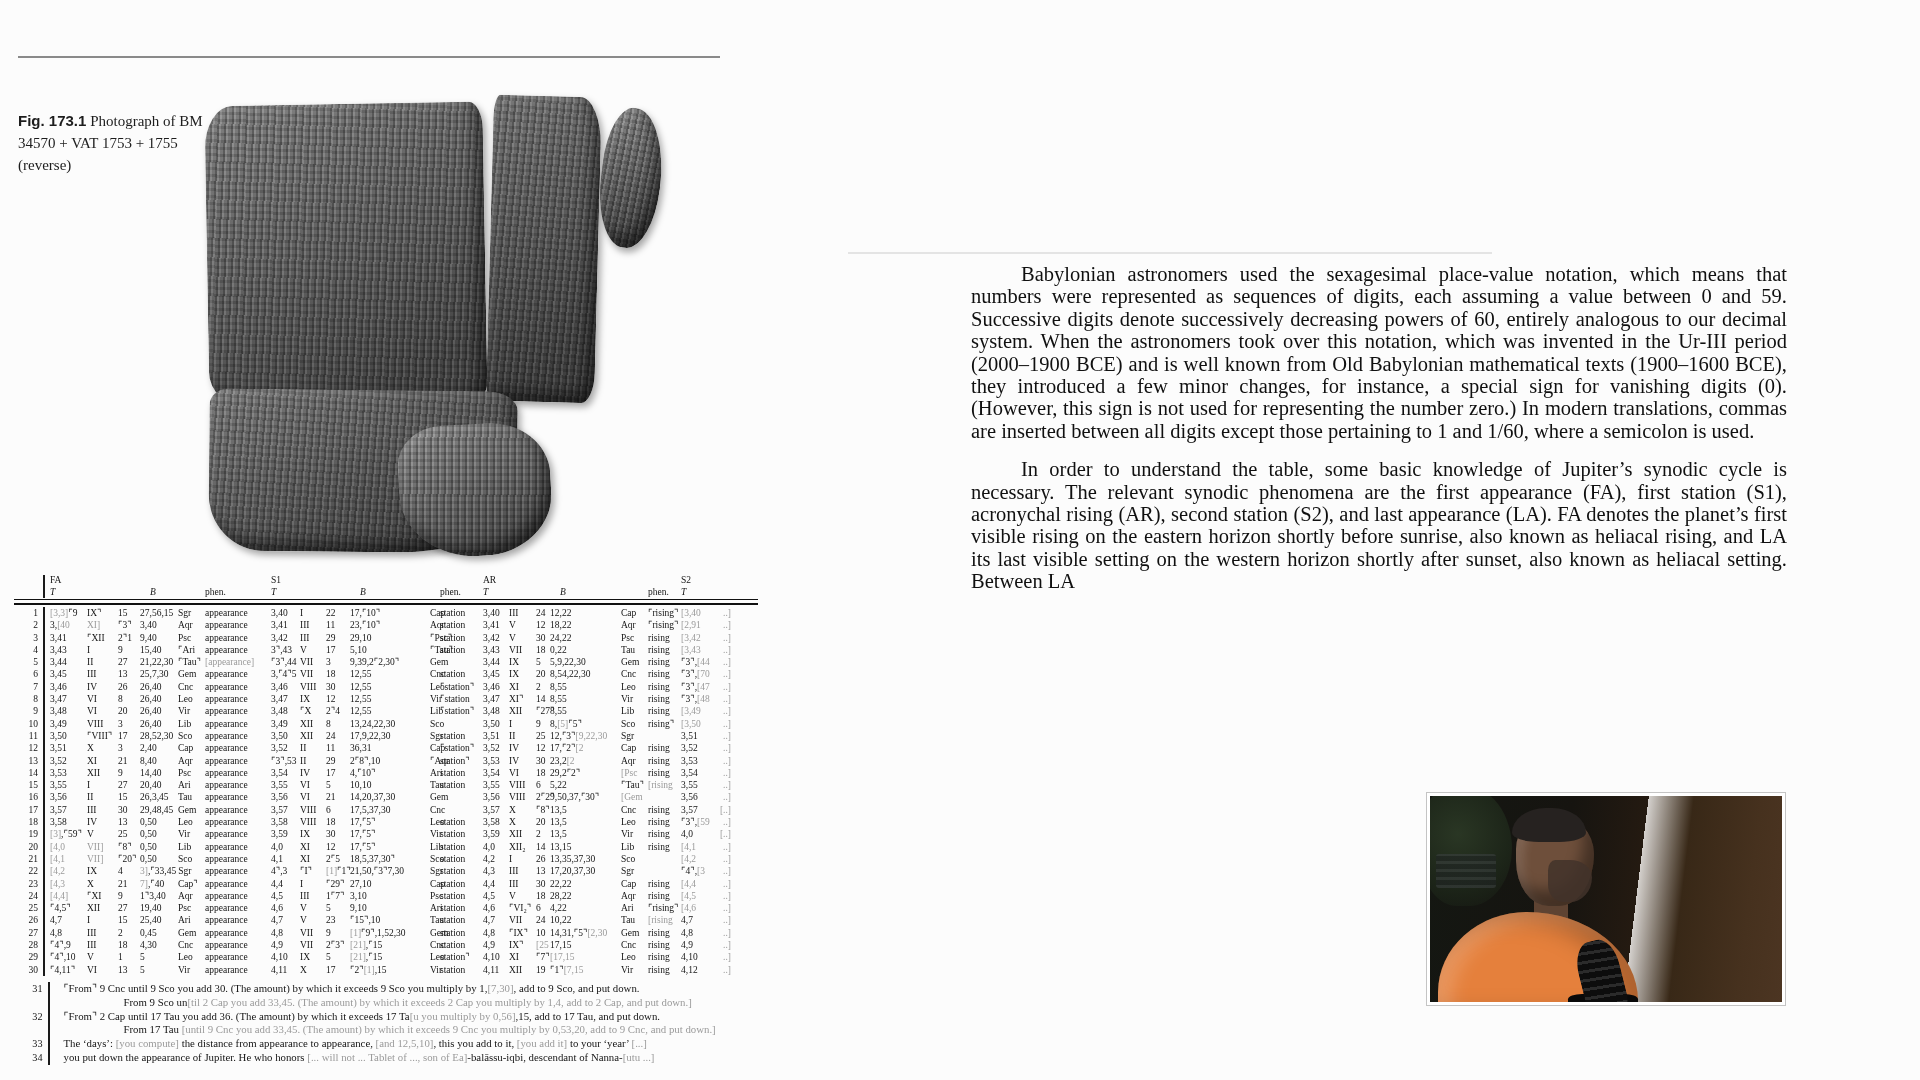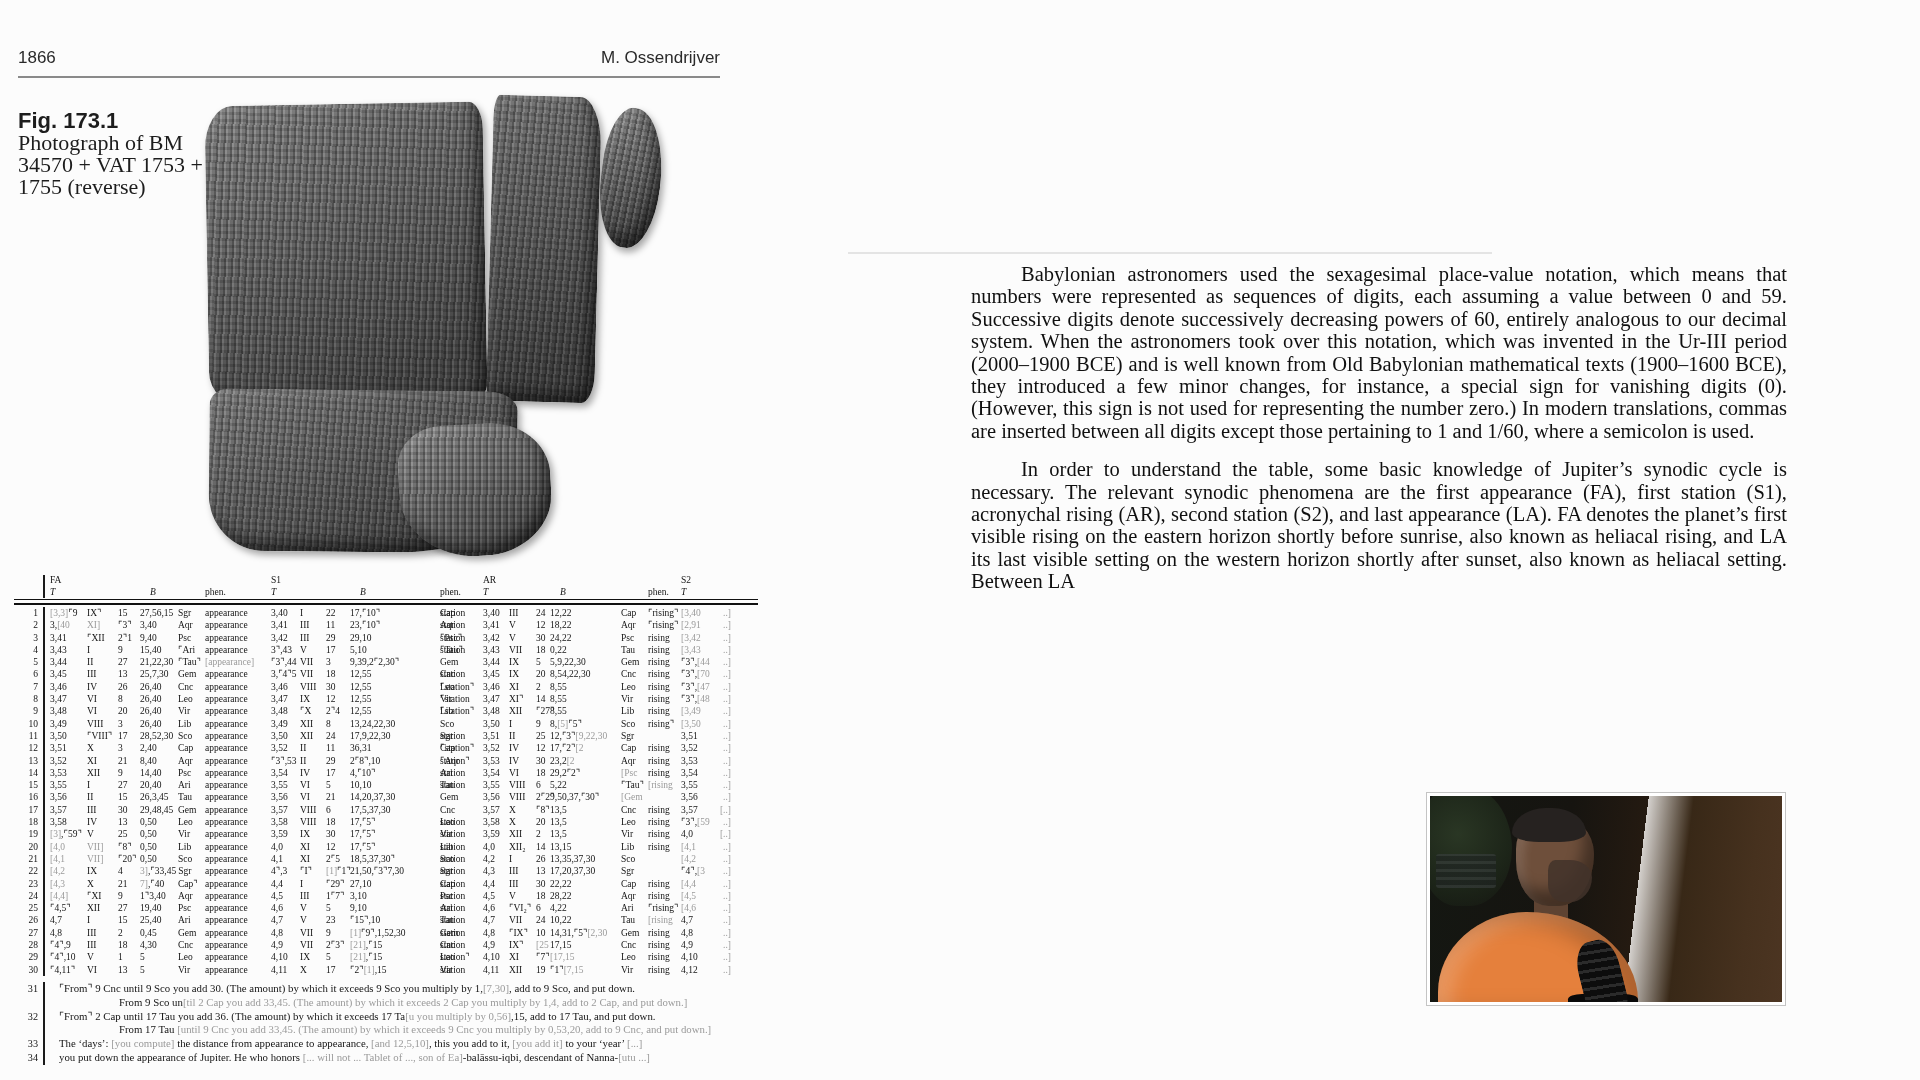--- a/index.html
+++ b/index.html
@@ -3,21 +3,21 @@
 <meta charset="utf-8">
 <style>
   html,body{margin:0;padding:0;background:#fcfcfc;}
   .screen{position:relative;width:1920px;height:1080px;background:#fcfcfc;overflow:hidden;
           font-family:"Liberation Serif",serif;color:#161616;}
   
   .page-left{position:absolute;left:18px;top:48px;width:702px;}
   .running-head{display:flex;justify-content:space-between;align-items:flex-end;
                 font-family:"Liberation Sans",sans-serif;font-size:17px;color:#2a2a2a;}
   .head-rule{height:2px;background:#8a8a8a;margin-top:8px;}
-  .fig-caption{position:absolute;left:0;top:62px;width:205px;font-size:22px;line-height:22px;color:#1d1d1d;}
+  .fig-caption{position:absolute;left:0;top:62px;width:205px;font-size:15px;line-height:22px;color:#1d1d1d;}
   .fig-label{font-family:"Liberation Sans",sans-serif;font-weight:bold;}
   
   .tablet{position:absolute;left:185px;top:44px;width:515px;height:472px;}
   .frag{position:absolute;
     background:
       repeating-linear-gradient(94deg, rgba(0,0,0,.30) 0 2px, rgba(255,255,255,.08) 2px 4px, rgba(0,0,0,.10) 4px 7px),
       repeating-linear-gradient(3deg, rgba(0,0,0,.16) 0 3px, transparent 3px 7px),
       linear-gradient(155deg,#8d8d8d 0%,#6b6b6b 45%,#4c4c4c 85%);
     box-shadow: inset -6px -8px 16px rgba(0,0,0,.55), inset 4px 5px 10px rgba(255,255,255,.14), 3px 4px 7px rgba(0,0,0,.35);}
   .f1{left:4px;top:12px;width:278px;height:302px;border-radius:10% 5% 8% 14%/14% 9% 7% 12%;transform:rotate(-1deg);}
@@ -31,34 +31,34 @@
   .hrow{height:11.5px;line-height:11.5px;}
   .num{width:24px;text-align:right;padding-right:5px;flex:none;}
   .databox{border-left:2px solid #1a1a1a;padding-left:5px;display:flex;flex:none;}
   .ct{display:flex;flex:none;}
   .cb{display:flex;flex:none;}
   .cp{flex:none;}
   .t1{width:90px}.t1 .ty{width:37px}.t1 .tm{width:31px}.t1 .td{width:22px}
   .b1{width:65px}.b1 .bv{min-width:36px;padding-right:2px}
   .p1{width:66px}
   .t2{width:79px}.t2 .ty{width:29px}.t2 .tm{width:26px}.t2 .td{width:24px}
-  .b2{width:90px}.b2 .bv{min-width:76px;padding-right:14px}
+  .b2{width:90px}.b2 .bv{min-width:76px;padding-right:4px}
   .p2{width:43px}
   .t3{width:67px}.t3 .ty{width:26px}.t3 .tm{width:27px}.t3 .td{width:14px}
   .b3{width:98px}.b3 .bv{min-width:69px;padding-right:2px}
   .p3{width:33px}
   .t4{width:50px;display:flex;justify-content:space-between;flex:none;}
   .ty,.tm,.td,.bv,.bz{flex:none;}
   .g{color:#9a9a9a;}
   .grp{font-weight:normal;}
   .g1{width:221px;flex:none}.g2{width:212px;flex:none}.g3{width:198px;flex:none}.g4{width:50px;flex:none}
   .bl{padding-left:10px;}
   .dblrule{height:3px;border-top:1.5px solid #111;border-bottom:2px solid #111;margin:1px 0 2px 0;}
   .notes{margin-top:6px;}
-  .noterow{display:flex;font-size:10.8px;line-height:13.8px;}
+  .noterow{display:flex;font-size:10.8px;line-height:13.8px;justify-content:center;}
   .noterow .num{font-size:10.2px;}
   .notetext{border-left:2px solid #1a1a1a;padding-left:14px;width:690px;white-space:nowrap;overflow:hidden;flex:none;}
   .nindent{text-indent:60px;}
   
   .hairline{position:absolute;left:848px;top:252px;width:644px;height:2px;background:#e4e4e4;}
   .page-right{position:absolute;left:955px;top:247px;width:848px;}
   .body-para{margin:16px;text-align:justify;text-indent:50px;font-size:20.5px;line-height:22.4px;color:#101010;}
   
   .webcam{position:absolute;left:1426px;top:792px;width:360px;height:214px;background:#fff;
           border:1px solid #c4c4c4;box-sizing:border-box;padding:3px;}
@@ -82,24 +82,20 @@
        border-radius:40% 40% 20% 20%;transform:rotate(-14deg);
        background-image:repeating-linear-gradient(5deg,#2b2b2b 0 3px,#0d0d0d 3px 9px);}
   .mic-base{position:absolute;left:138px;bottom:-18px;width:70px;height:26px;background:#090909;border-radius:20%;}
 </style>
 </head>
 <body>
 
 <div class="screen">
 
   <div class="page-left">
-    <div class="running-head">
-      <span>1866</span>
-      <span>M. Ossendrijver</span>
-    </div>
     <div class="head-rule"></div>
 
     <div class="fig-caption"><span class="fig-label">Fig. 173.1</span><span> Photograph of BM 34570 + VAT 1753 + 1755 (reverse)</span></div>
 
     <div class="tablet">
       <div class="frag f1"></div>
       <div class="frag f2"></div>
       <div class="frag f3"></div>
       <div class="frag f4"></div>
       <div class="frag f5"></div>

